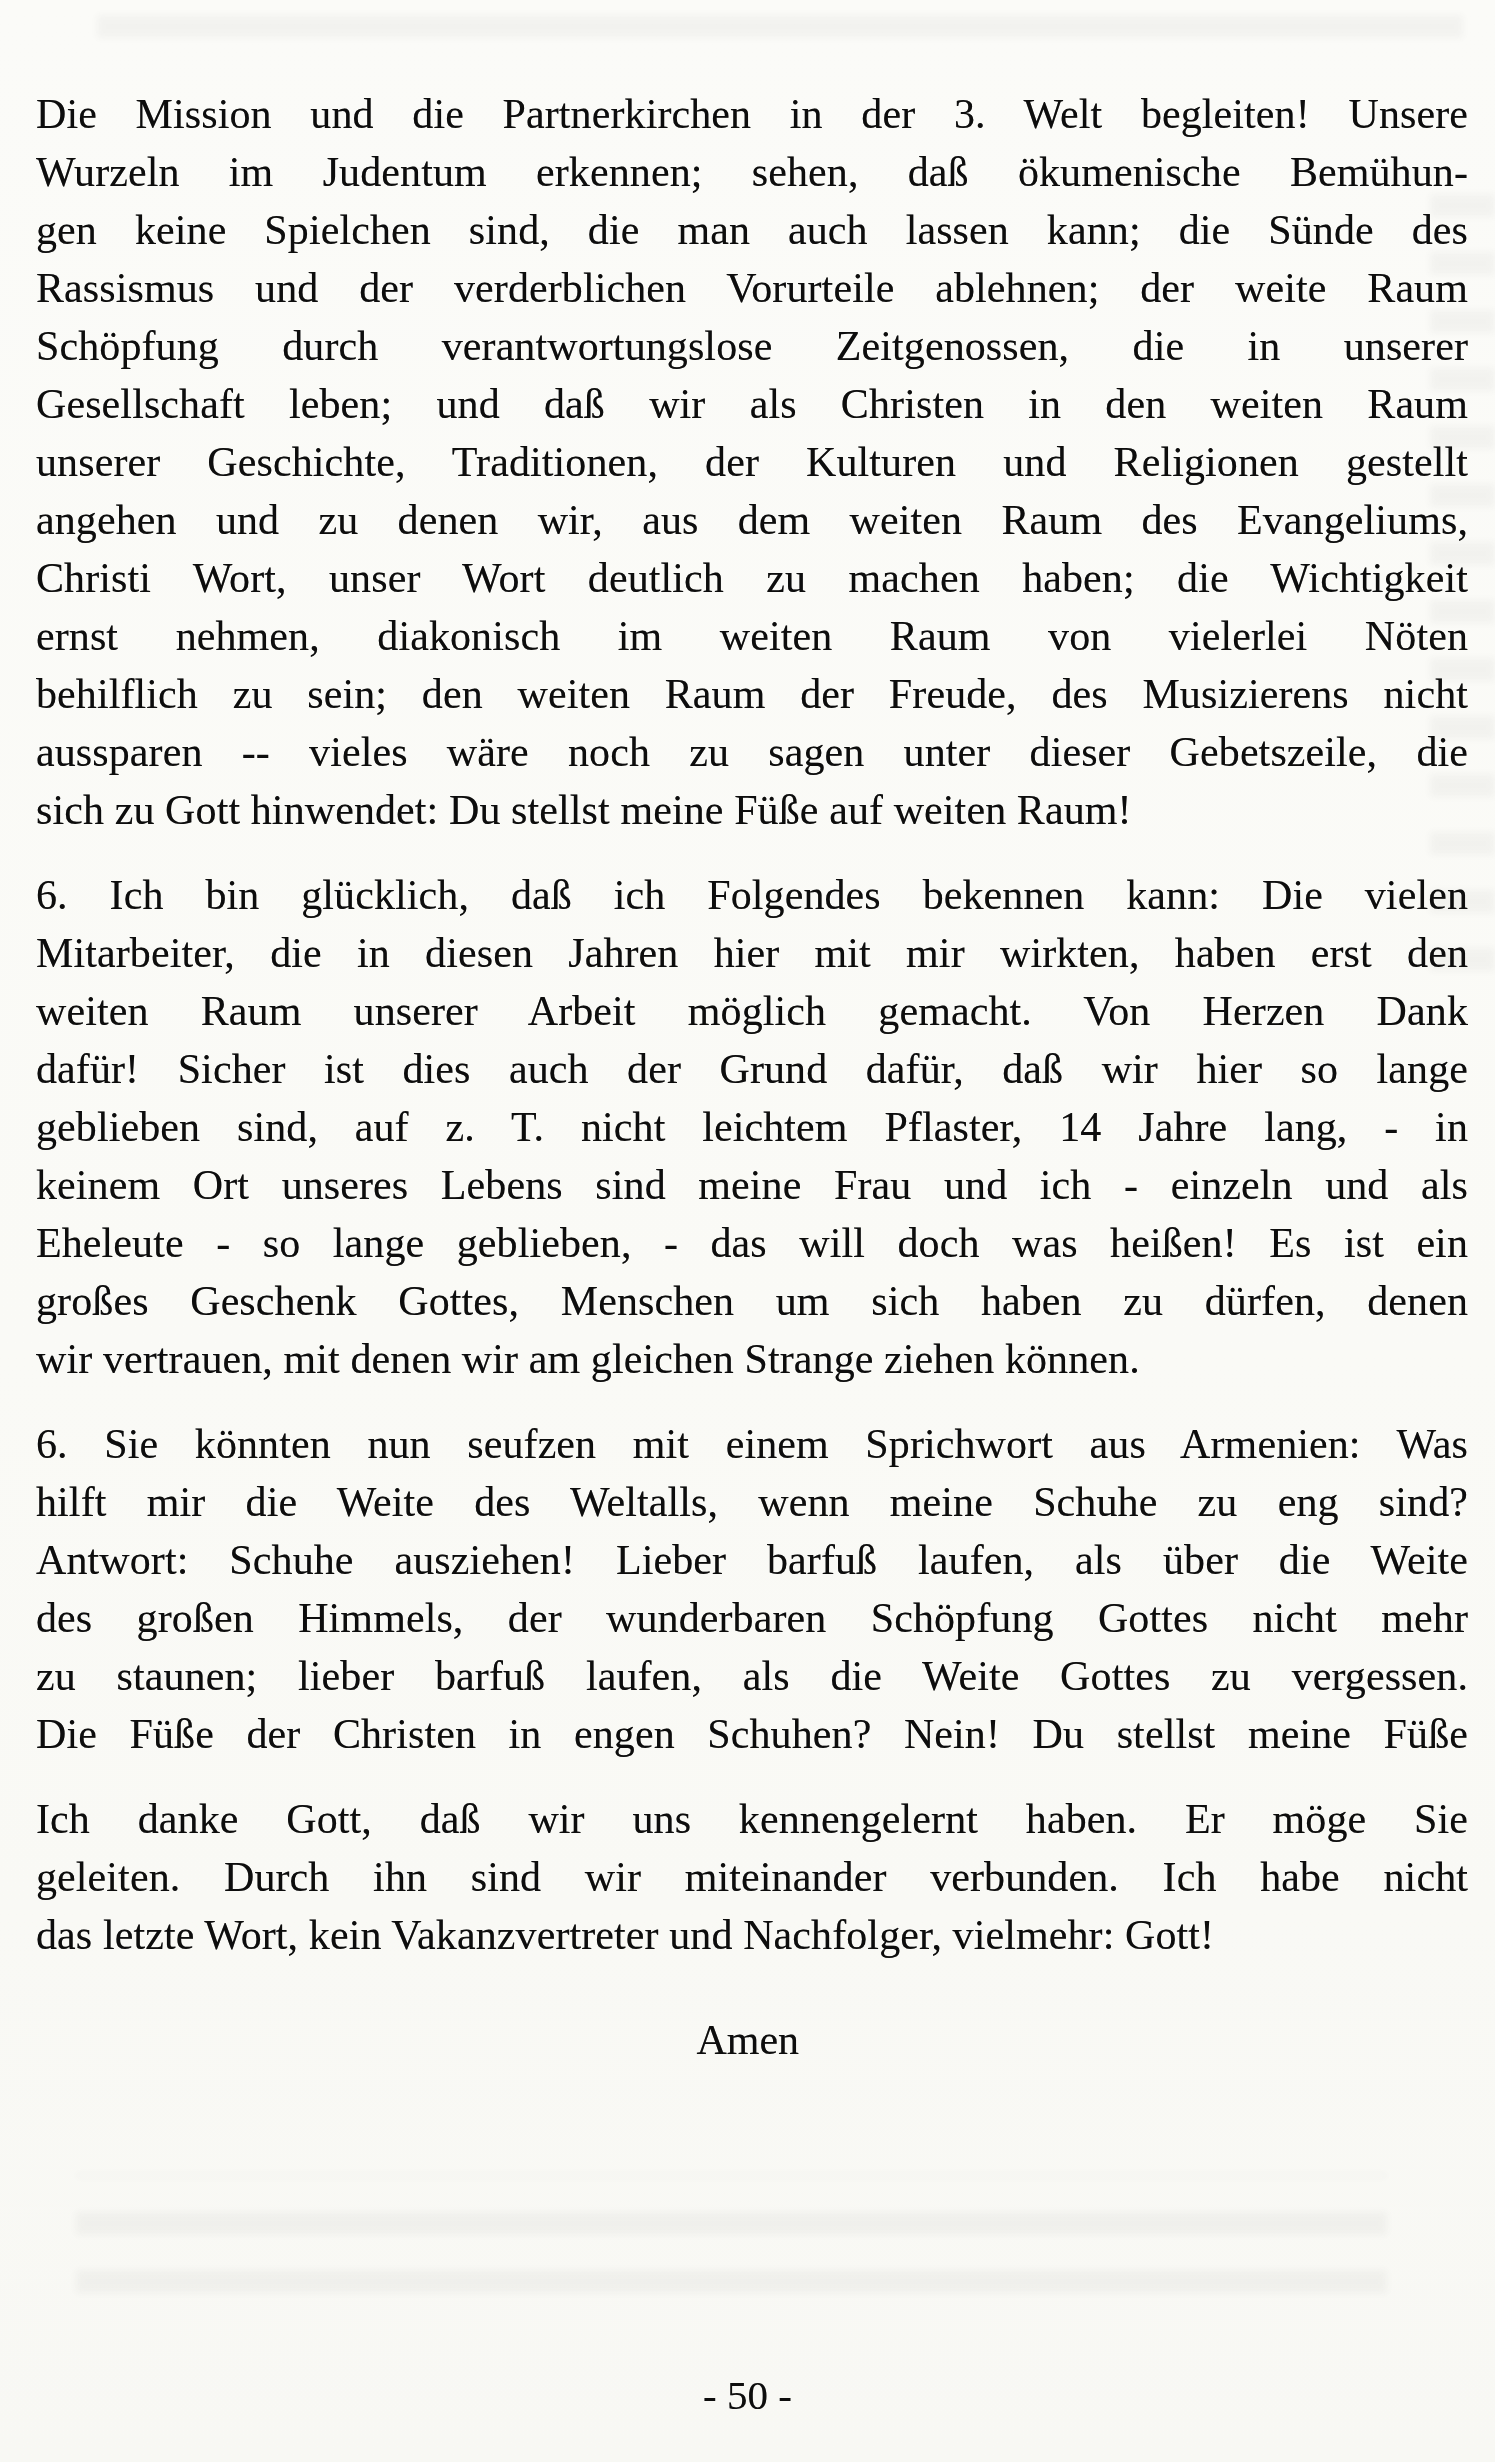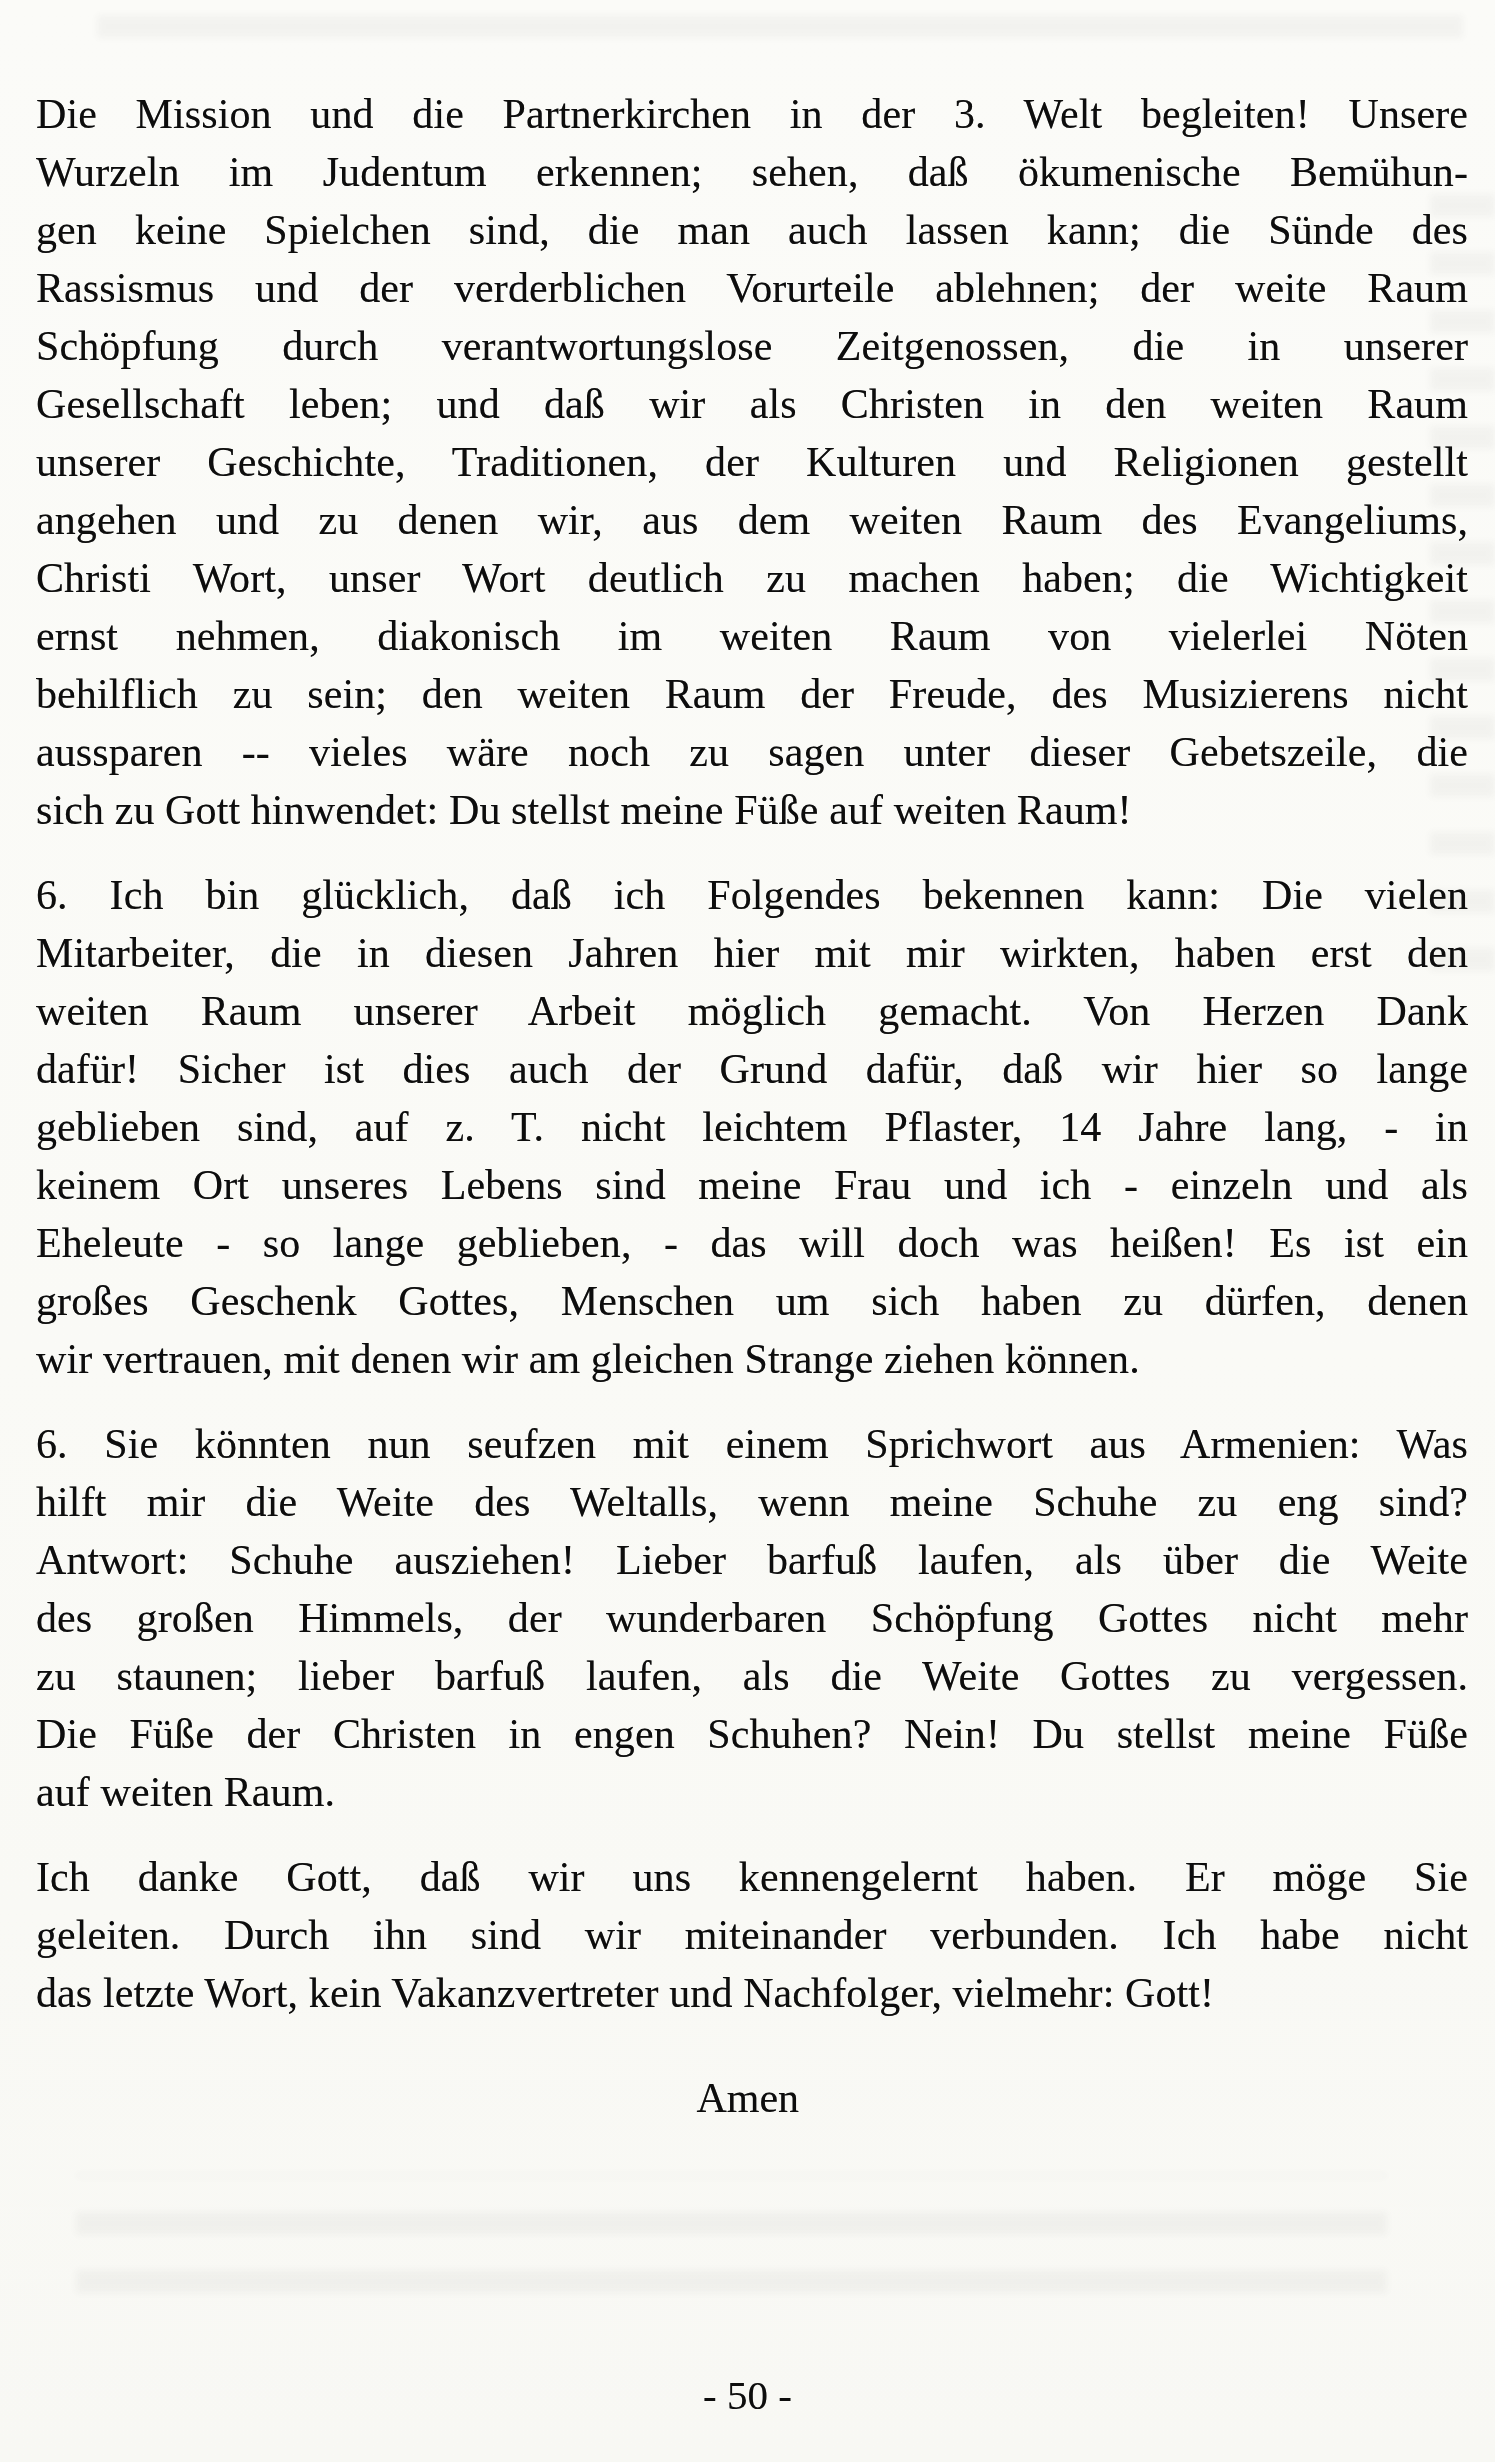--- a/index.html
+++ b/index.html
@@ -109,21 +109,20 @@
       <div class="line last">wir vertrauen, mit denen wir am gleichen Strange ziehen können.</div>
     </div>
 
     <div class="para">
       <div class="line">6. Sie könnten nun seufzen mit einem Sprichwort aus Armenien: Was</div>
       <div class="line">hilft mir die Weite des Weltalls, wenn meine Schuhe zu eng sind?</div>
       <div class="line">Antwort: Schuhe ausziehen! Lieber barfuß laufen, als über die Weite</div>
       <div class="line">des großen Himmels, der wunderbaren Schöpfung Gottes nicht mehr</div>
       <div class="line">zu staunen; lieber barfuß laufen, als die Weite Gottes zu vergessen.</div>
       <div class="line">Die Füße der Christen in engen Schuhen? Nein! Du stellst meine Füße</div>
-      <div class="line last">auf weiten Raum.</div>
     </div>
 
     <div class="para">
       <div class="line">Ich danke Gott, daß wir uns kennengelernt haben. Er möge Sie</div>
       <div class="line">geleiten. Durch ihn sind wir miteinander verbunden. Ich habe nicht</div>
       <div class="line last">das letzte Wort, kein Vakanzvertreter und Nachfolger, vielmehr: Gott!</div>
     </div>
 
     <div class="closing">Amen</div>
 

